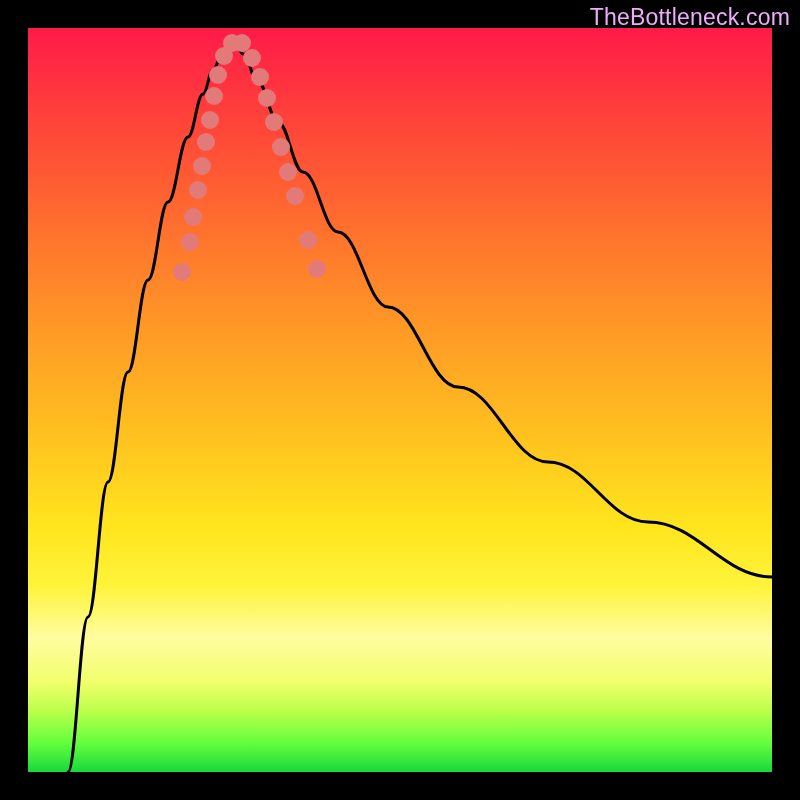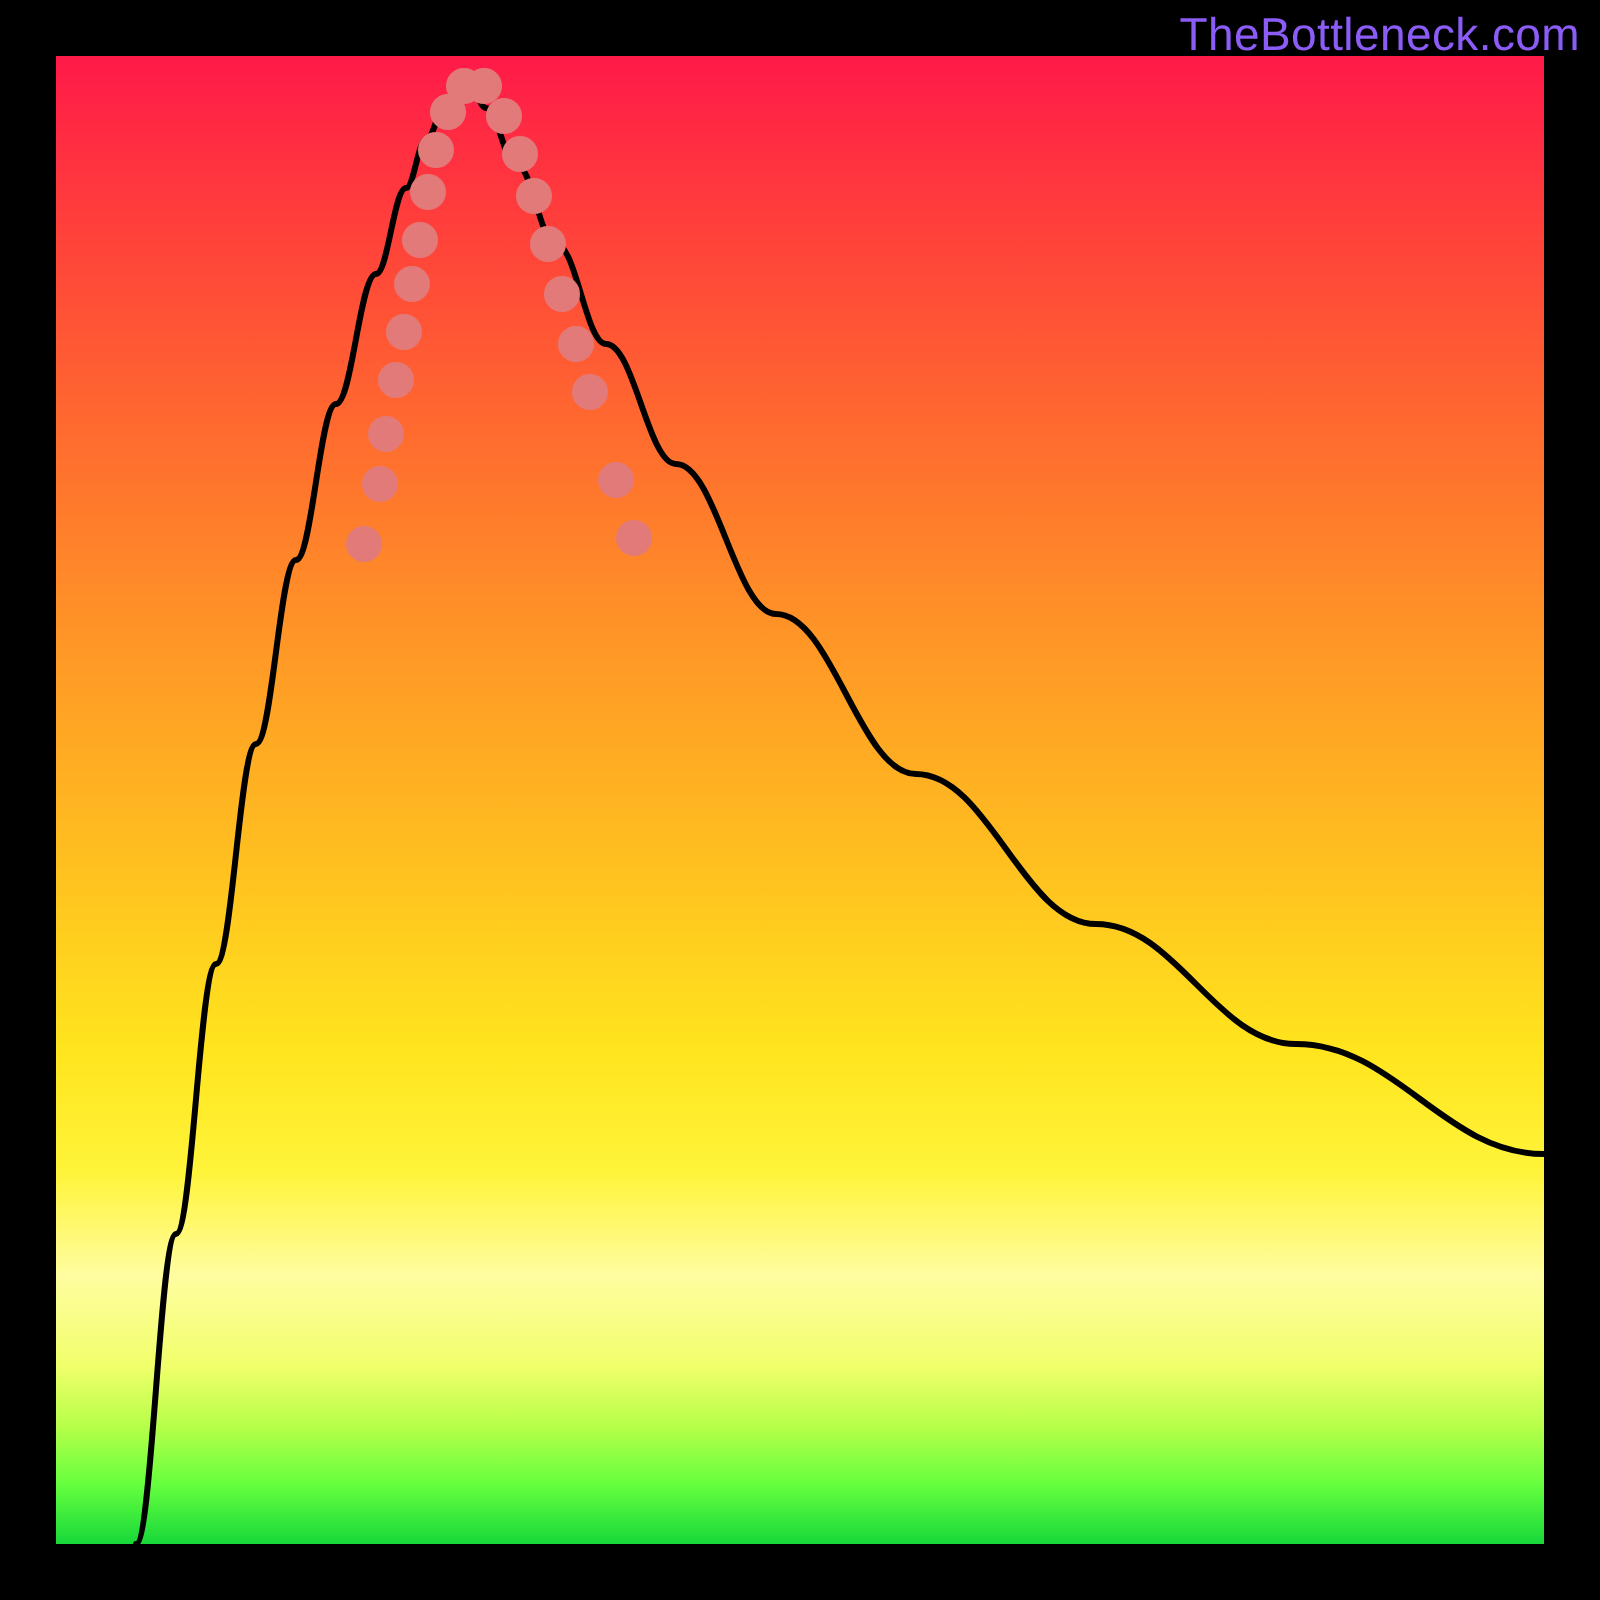--- a/index.html
+++ b/index.html
@@ -35,21 +35,21 @@
       #f1ff6b 88%,
       #b8ff4a 92%,
       #66ff3e 96%,
       #17d83a 100%
     );
   }
   .watermark {
     position: absolute;
     top: 4px;
     right: 10px;
-    color: #8b5cf6;
+    color: #f0abfc;
     font-size: 23px;
     letter-spacing: 0.2px;
     font-weight: 500;
   }
   svg.curve {
     position: absolute;
     left: 0; top: 0;
     width: 744px;
     height: 744px;
   }

